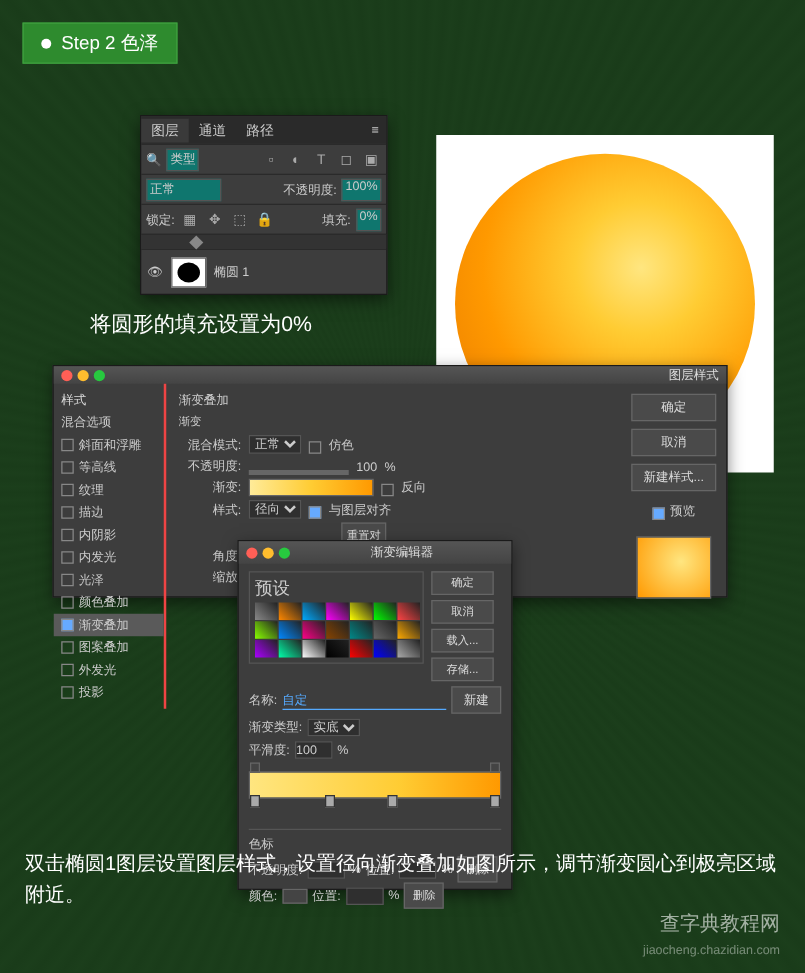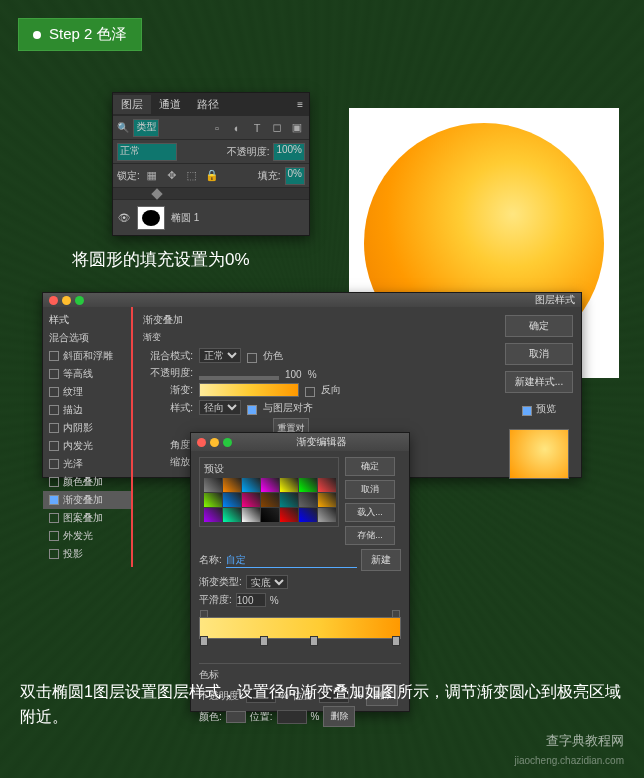--- a/index.html
+++ b/index.html
@@ -43,37 +43,37 @@
 .sd-field .lbl{width:50px;text-align:right}
 .sd-field select,.sd-field input{background:#2f2f2f;border:1px solid #555;color:#ccc;font-size:10px;height:15px}
 .grad-bar{width:100px;height:14px;background:linear-gradient(90deg,#ffeb99,#ffcc33,#ff9900);border:1px solid #666}
 .sd-right{width:84px;padding:8px 6px;display:flex;flex-direction:column;gap:6px;align-items:center}
 .btn{background:#4a4a4a;border:1px solid #666;color:#ddd;font-size:10px;padding:3px 0;width:68px;text-align:center}
 .preview-sw{width:60px;height:50px;background:radial-gradient(circle at 60% 40%,#ffe680,#ff9900);border:1px solid #666;margin-top:4px}
 .grad-dialog{left:190px;top:432px;width:220px;height:280px}
 .gd-body{padding:6px 8px;display:flex;flex-direction:column;gap:4px}
 .gd-row{display:flex;gap:6px;align-items:flex-start}
 .presets{border:1px solid #555;padding:4px;width:140px}
-.presets-label{font-size:10px;margin-bottom:2px}
+.presets-label{font-size:14px;margin-bottom:2px}
 .preset-grid{display:grid;grid-template-columns:repeat(7,1fr);gap:1px}
 .preset{width:18px;height:14px}
 .gd-btns{display:flex;flex-direction:column;gap:4px}
 .gd-btns .btn{width:50px;font-size:9px;padding:2px 0}
 .gd-field{display:flex;align-items:center;gap:4px;font-size:10px}
 .gd-field input,.gd-field select{background:#2f2f2f;border:1px solid #555;color:#ccc;font-size:10px;height:14px}
 .name-input{color:#5af;border-bottom:1px solid #5af;flex:1}
 .grad-editor{height:22px;background:linear-gradient(90deg,#ffe680,#ffcc33 60%,#ff9900);border:1px solid #666;margin:6px 0;position:relative}
 .stop{position:absolute;bottom:-8px;width:8px;height:10px;background:#aaa;border:1px solid #333}
 .stop.s1{left:0}.stop.s2{left:30%}.stop.s3{left:55%}.stop.s4{right:0}
 .stop-top{position:absolute;top:-8px;width:8px;height:8px;background:#444;border:1px solid #666}
 .st1{left:0}.st2{right:0}
 .gd-section{border-top:1px solid #555;padding-top:4px;margin-top:14px}
 .gd-section .hdr{font-size:10px;margin-bottom:3px}
 .caption2{position:absolute;left:20px;bottom:48px;right:20px;color:#fff;font-size:16px;line-height:1.6}
-.watermark{position:absolute;right:20px;bottom:28px;color:rgba(255,255,255,.6);font-size:13px}
+.watermark{position:absolute;right:20px;bottom:28px;color:rgba(255,255,255,.6);font-size:16px}
 .src{position:absolute;right:20px;bottom:12px;color:rgba(255,255,255,.4);font-size:10px}
 </style>
 </head>
 <body>
 
 <div class="noise"></div>
 
 <div class="step-badge">
   <span class="dot"></span>
   <span>Step 2 色泽</span>

